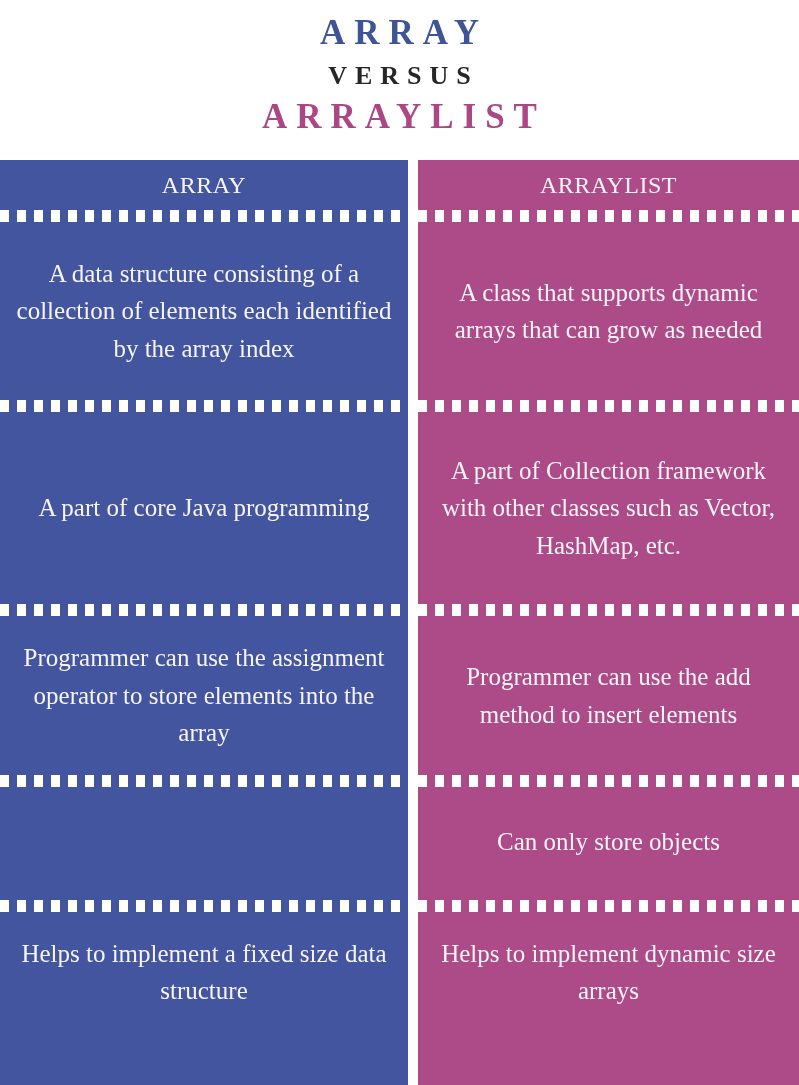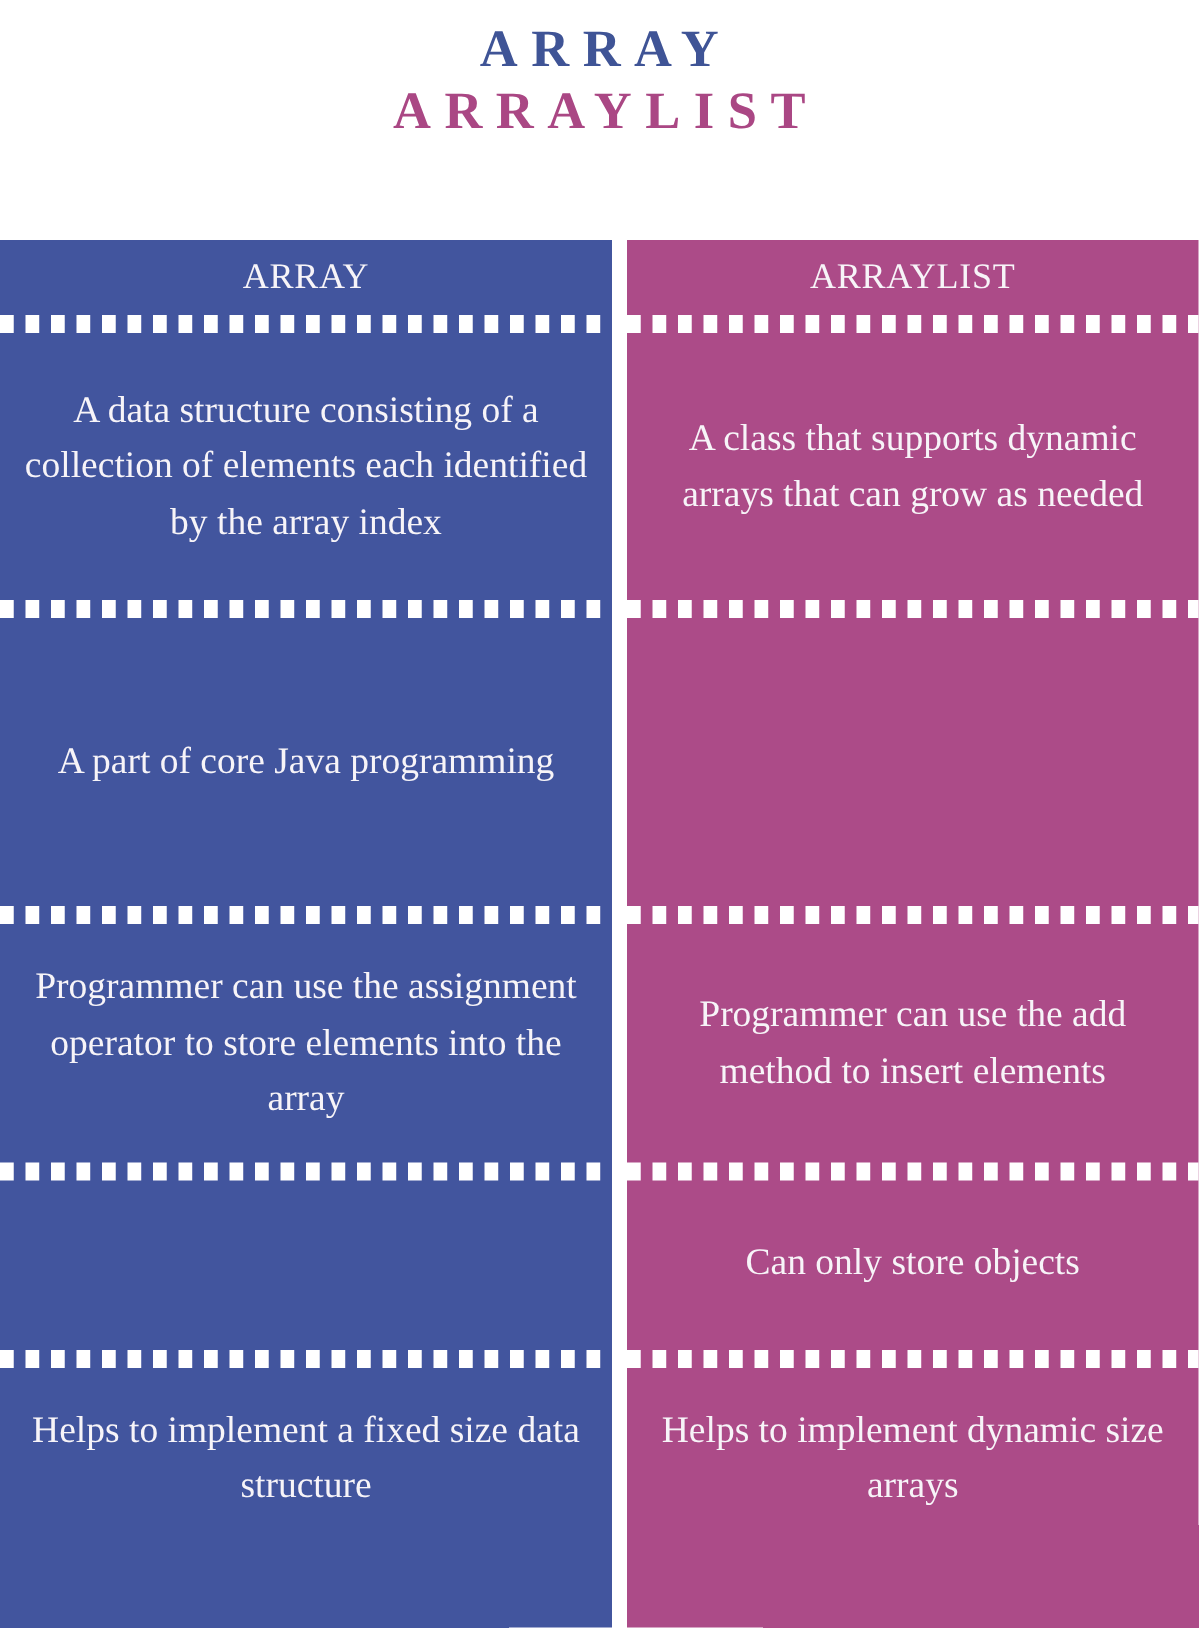--- a/index.html
+++ b/index.html
@@ -149,20 +149,21 @@
     white-space: nowrap;
   }
 </style>
 </head>
 <body>
 
 <div class="page">
 
   <div class="title-block">
     <div class="title-main">ARRAY</div>
+    <div class="title-versus">VERSUS</div>
     <div class="title-sub">ARRAYLIST</div>
   </div>
 
   <div class="table">
 
     <div class="col col-left">
 
       <div class="cell cell-header r-head">
         <span class="cell-text">ARRAY</span>
       </div>
@@ -188,20 +189,23 @@
     <div class="col col-right">
 
       <div class="cell cell-header r-head">
         <span class="cell-text">ARRAYLIST</span>
       </div>
 
       <div class="cell r-1">
         <span class="cell-text">A class that supports dynamic arrays that can grow as needed</span>
       </div>
 
+      <div class="cell r-2">
+        <span class="cell-text">A part of Collection framework with other classes such as Vector, HashMap, etc.</span>
+      </div>
 
       <div class="cell r-3">
         <span class="cell-text">Programmer can use the add method to insert elements</span>
       </div>
 
       <div class="cell r-4">
         <span class="cell-text">Can only store objects</span>
       </div>
 
       <div class="cell r-5">

